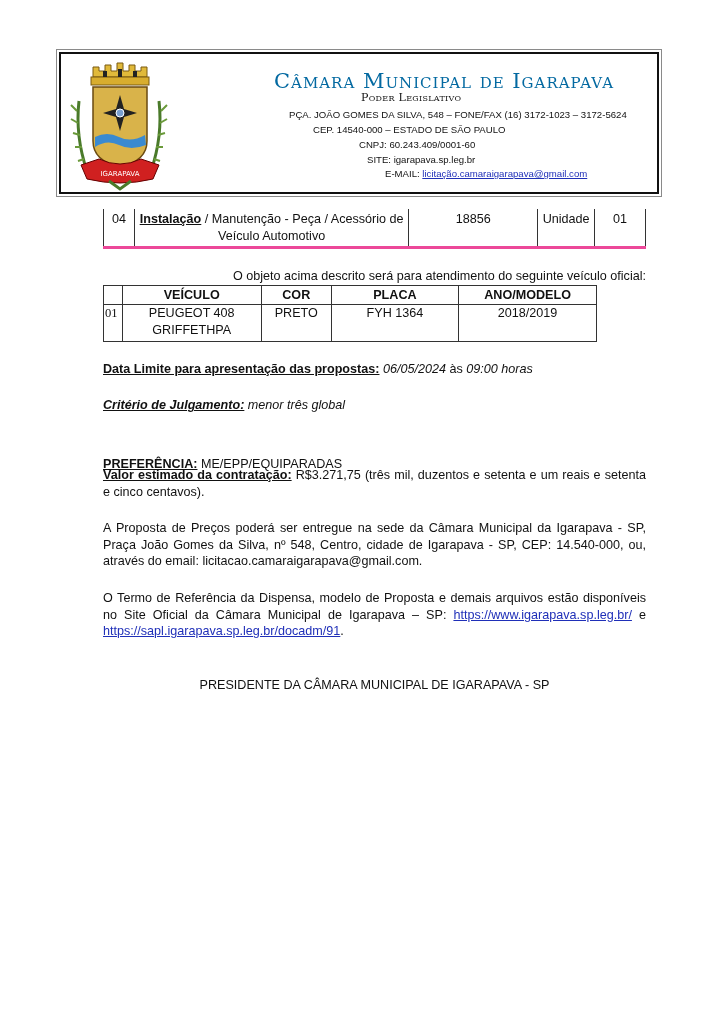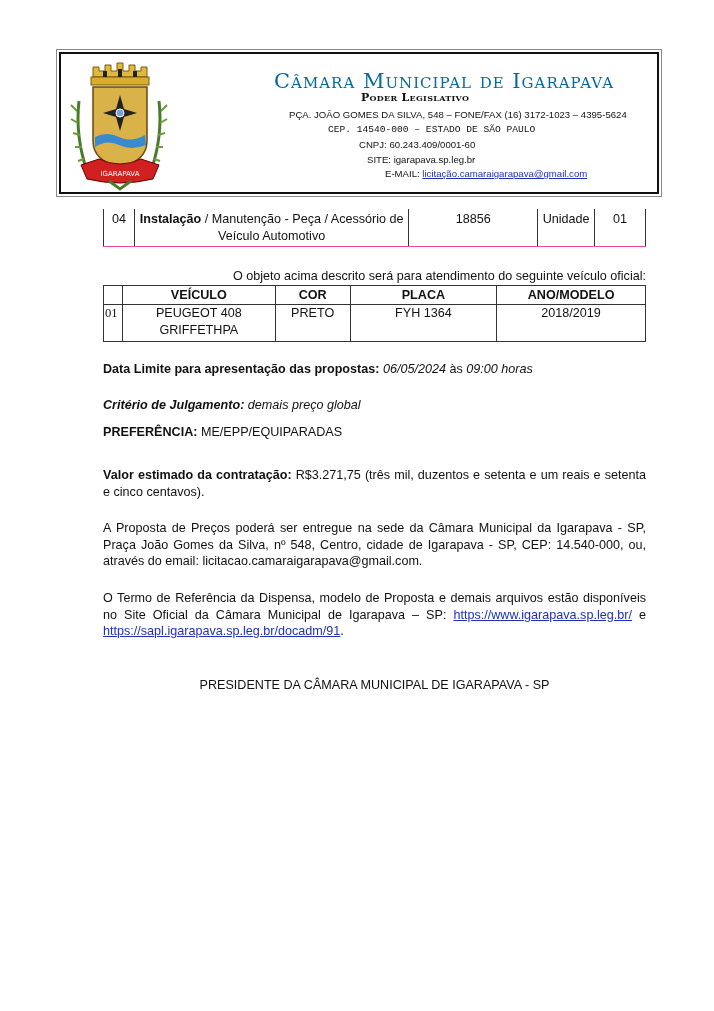--- a/index.html
+++ b/index.html
@@ -8,41 +8,41 @@
 
   
   .header-box { position: absolute; left: 56px; top: 49px; width: 606px; height: 148px;
                 border: 1px solid #8a8a8a; box-sizing: border-box; }
   .header-inner { position: absolute; left: 2px; top: 2px; right: 2px; bottom: 2px;
                   border: 2px solid #111; box-sizing: border-box; }
   .logo { position: absolute; left: 8px; top: 7px; width: 100px; height: 130px; }
   .hdr-title { position: absolute; left: 213px; top: 15px; font-family: "DejaVu Serif", serif;
                font-size: 21px; letter-spacing: 1px; font-variant: small-caps; color: #0369a1; white-space: nowrap; }
   .hdr-sub { position: absolute; left: 300px; top: 37px; font-family: "DejaVu Serif", serif;
-             font-size: 11px; font-variant: small-caps; letter-spacing: 0.3px; white-space: nowrap; font-weight: bold; }
+             font-size: 11px; font-variant: small-caps; letter-spacing: 0.3px; white-space: nowrap; }
   .hdr-line { position: absolute; font-size: 9.6px; white-space: nowrap; color: #111; }
   .hdr-line.l1 { left: 228px; top: 55px; }
-  .hdr-line.l2 { left: 267px; top: 70px; font-family: Liberation Mono, monospace; }
+  .hdr-line.l2 { left: 252px; top: 70px; }
   .hdr-line.l3 { left: 298px; top: 85px; }
   .hdr-line.l4 { left: 306px; top: 100px; }
   .hdr-line.l5 { left: 284px; top: 114px; padding-left: 40px; }
   .link { color: #1f2fb8; text-decoration: underline; }
 
   
   .txt { position: absolute; left: 103px; width: 543px; font-size: 12.6px; line-height: 16.5px; }
   .just { text-align: justify; }
-  b { font-weight: bold; }
+  b { font-weight: bold; text-decoration: underline; }
   i { font-style: italic; }
 
   
   table { border-collapse: collapse; position: absolute; font-size: 12.6px; }
   .item-table { left: 103px; top: 209px; width: 543px; }
-  .item-table td { border-left: 1px solid #333; border-right: 1px solid #333; border-bottom: 1px solid #ec4899;
+  .item-table td { border-left: 1px solid #333; border-right: 1px solid #333; border-bottom: 3px solid #ec4899;
                    vertical-align: top; text-align: center; padding: 2px 2px 1px 2px; line-height: 17px; height: 34px; }
-  .veh-table { left: 103px; top: 285px; width: 543px; }
+  .veh-table { left: 103px; top: 285px; width: 494px; }
   .veh-table th, .veh-table td { border: 1px solid #333; text-align: center; padding: 0 2px; line-height: 17px; font-size: 12.6px; }
   .veh-table th { font-weight: bold; height: 18px; }
   .veh-table td { vertical-align: top; height: 36px; }
   .serif-num { font-family: "Liberation Serif", serif; font-size: 13px; text-align: left !important; padding-left: 1px !important; }
   .center { text-align: center; }
 </style>
 </head>
 <body>
 
 <div class="header-box">
@@ -66,21 +66,21 @@
       <circle cx="51" cy="52" r="4" fill="#7aa0d0" stroke="#fff" stroke-width="1"></circle>
 
       <path d="M26 76 Q38 70 50 76 Q62 82 76 74 L77 84 Q62 90 50 84 Q38 78 26 86 Z" fill="#3a8ad0"></path>
 
       <path d="M12 104 L30 98 Q51 108 72 98 L90 104 L84 118 Q51 126 18 118 Z" fill="#d02020" stroke="#600" stroke-width="1"></path>
       <text x="51" y="115" font-size="7" text-anchor="middle" fill="#fff" font-family="DejaVu Sans, sans-serif">IGARAPAVA</text>
       <path d="M40 120 L51 128 L62 120" stroke="#4a7a2a" stroke-width="3" fill="none"></path>
     </svg>
     <div class="hdr-title">Câmara Municipal de Igarapava</div>
     <div class="hdr-sub">Poder Legislativo</div>
-    <div class="hdr-line l1">PÇA. JOÃO GOMES DA SILVA, 548 – FONE/FAX (16) 3172-1023 – 4395-5624</div>
+    <div class="hdr-line l1">PÇA. JOÃO GOMES DA SILVA, 548 – FONE/FAX (16) 3172-1023 – 3172-5624</div>
     <div class="hdr-line l2">CEP. 14540-000 – ESTADO DE SÃO PAULO</div>
     <div class="hdr-line l3">CNPJ: 60.243.409/0001-60</div>
     <div class="hdr-line l4">SITE: igarapava.sp.leg.br</div>
     <div class="hdr-line l5"><span>E-MAIL: </span><a class="link">licitação.camaraigarapava@gmail.com</a></div>
   </div>
 </div>
 
 <table class="item-table">
   <colgroup>
       <col style="width:31px">
@@ -128,24 +128,24 @@
 </tbody>
   </table>
 
 <div class="txt" style="top:361px;">
   <b>Data Limite para apresentação das propostas:</b>
   <i>06/05/2024</i><span> às </span><i>09:00 horas</i>
 </div>
 
 <div class="txt" style="top:397px;">
   <b><i>Critério de Julgamento:</i></b>
-  <i>demais preço global</i>
+  <i>menor três global</i>
 </div>
 
-<div class="txt" style="top:424px;">
+<div class="txt" style="top:456px;">
   <b>PREFERÊNCIA:</b>
   <span>ME/EPP/EQUIPARADAS</span>
 </div>
 
 <div class="txt just" style="top:467px;">
   <b>Valor estimado da contratação:</b>
   <span>R$3.271,75 (três mil, duzentos e setenta e um reais e setenta e cinco centavos).</span>
 </div>
 
 <div class="txt just" style="top:520px;">A Proposta de Preços poderá ser entregue na sede da Câmara Municipal da Igarapava - SP, Praça João Gomes da Silva, nº 548, Centro, cidade de Igarapava - SP, CEP: 14.540-000, ou, através do email: licitacao.camaraigarapava@gmail.com.</div>

